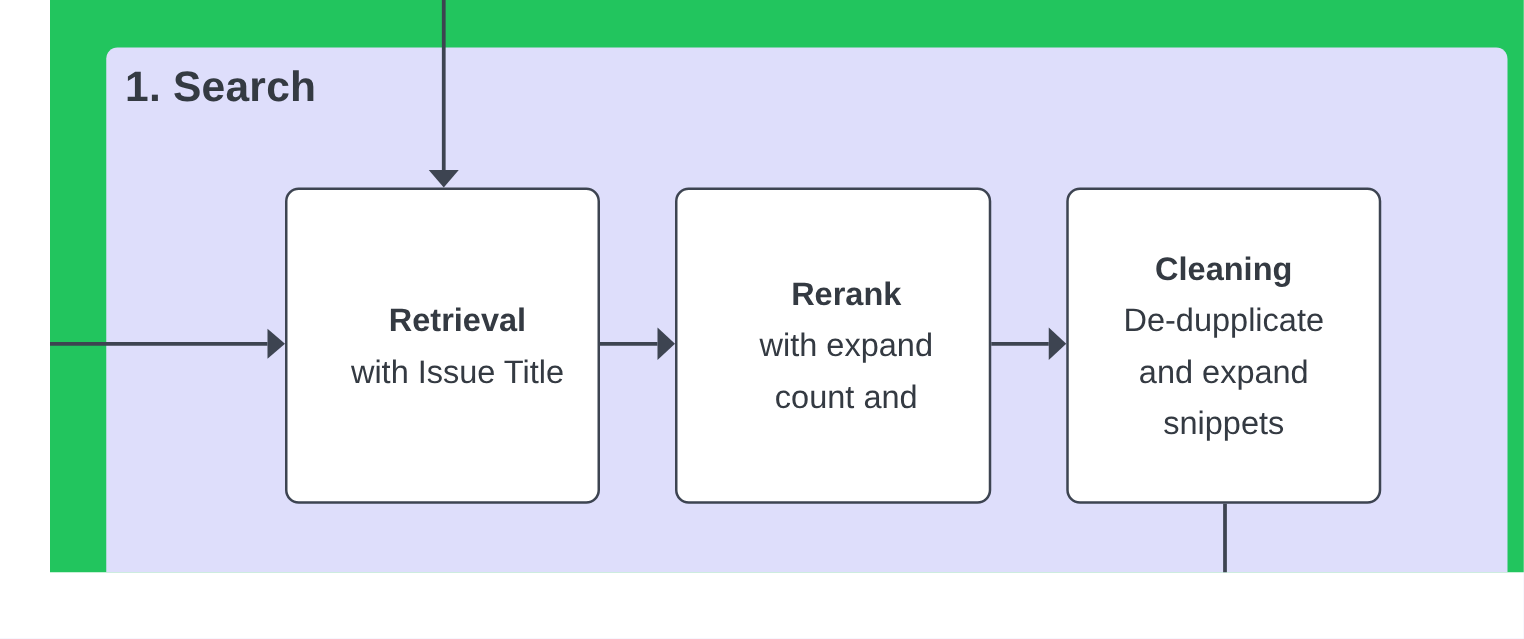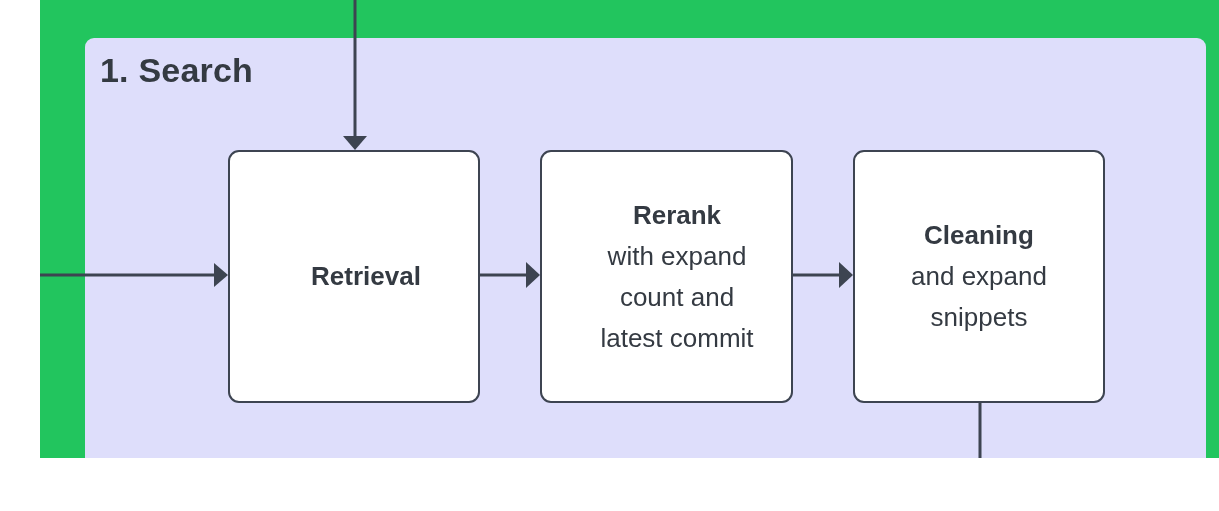--- a/index.html
+++ b/index.html
@@ -127,33 +127,34 @@
     </g>
 
     <g>
       <path class="edge-path" d="M 940 403 L 940 494 Q 940 506 928 511"></path>
     </g>
   </svg>
 
   <div class="node" id="node-retrieval">
     <div class="node-text-block">
       <div class="node-title">Retrieval</div>
+      <div class="node-line">with Issue Title</div>
     </div>
   </div>
 
   <div class="node" id="node-rerank">
     <div class="node-text-block">
       <div class="node-title">Rerank</div>
       <div class="node-line">with expand</div>
       <div class="node-line">count and</div>
-      <div class="node-line">latest commit</div>
     </div>
   </div>
 
   <div class="node" id="node-cleaning">
     <div class="node-text-block">
       <div class="node-title">Cleaning</div>
+      <div class="node-line">De-dupplicate</div>
       <div class="node-line">and expand</div>
       <div class="node-line">snippets</div>
     </div>
   </div>
 
 </div>
 
 </body></html>

